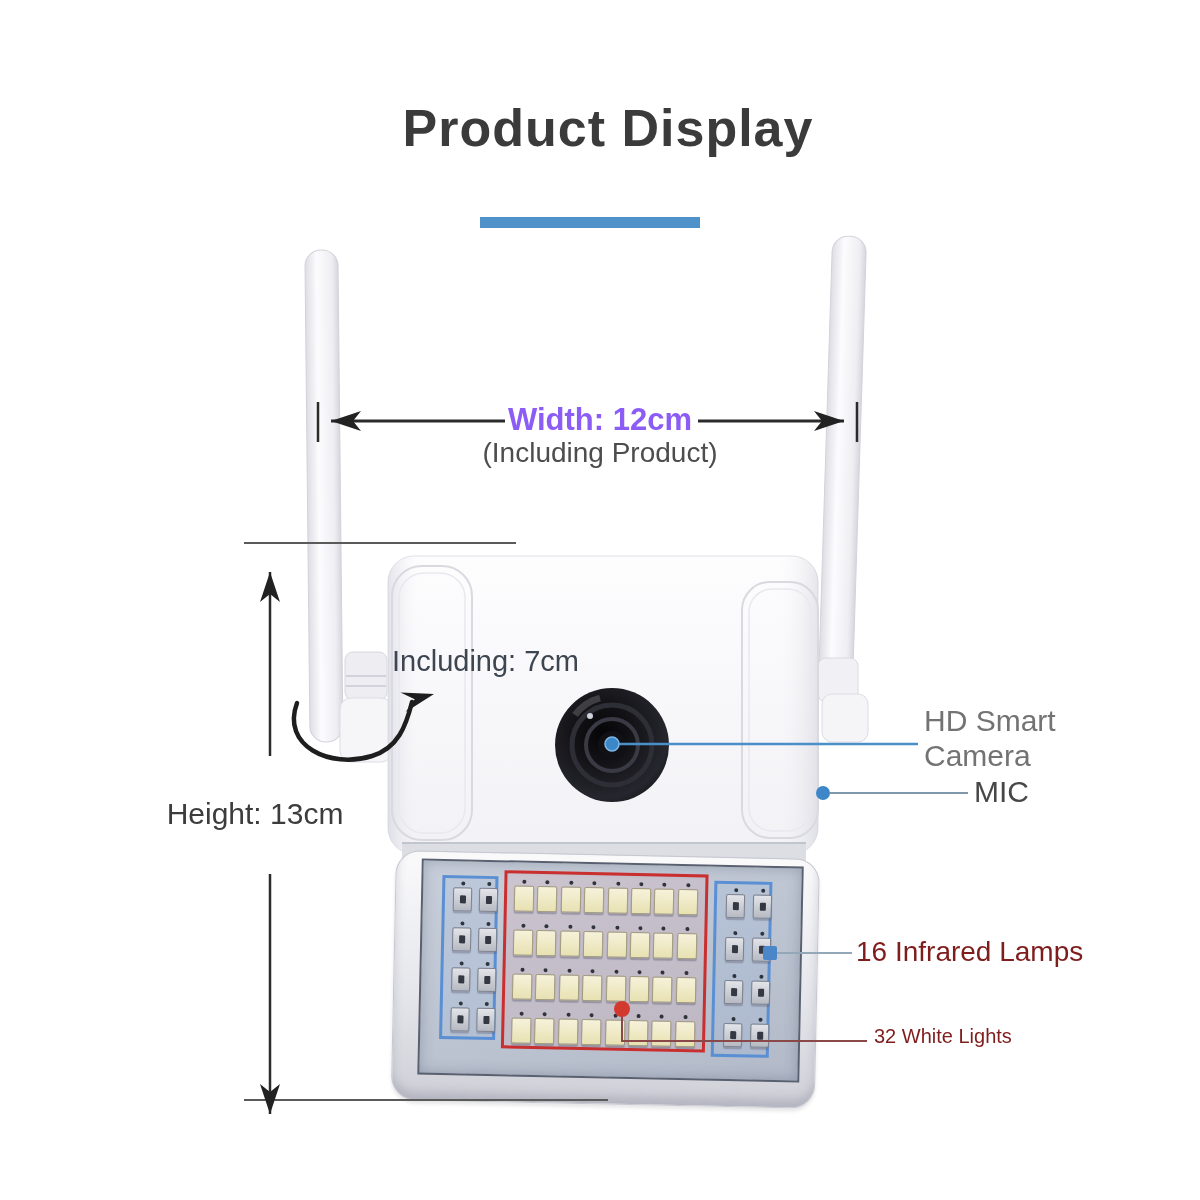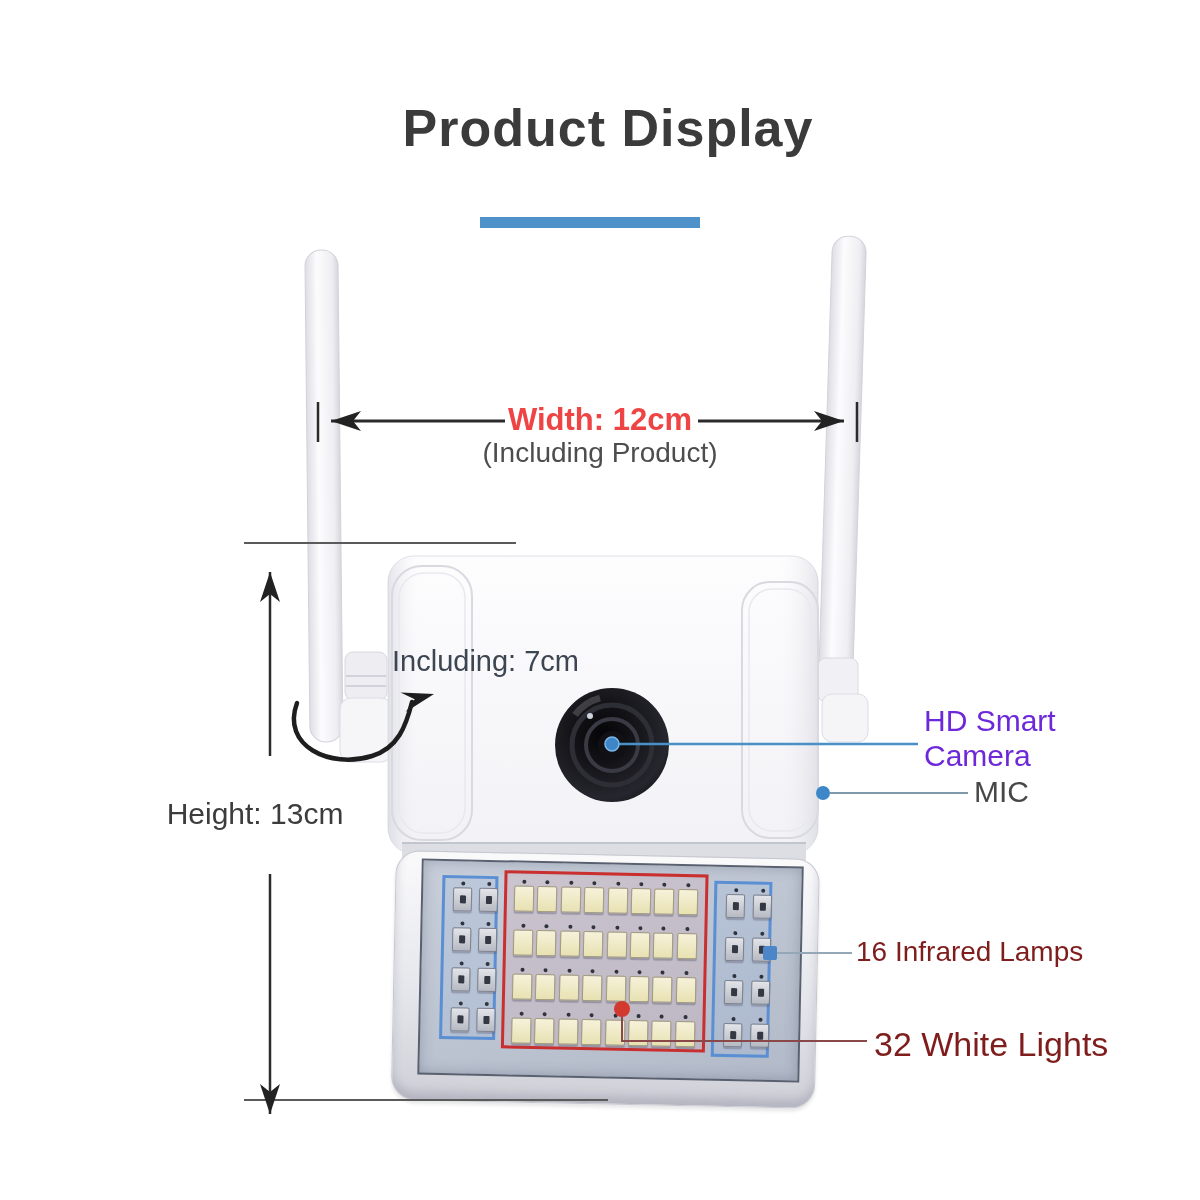--- a/index.html
+++ b/index.html
@@ -34,30 +34,30 @@
        background:linear-gradient(180deg,#f6f2da,#e8e1b2);
        border:1px solid #a39c7e;box-shadow:0 2px 1px rgba(95,95,120,.45);}
   .chip-ir{width:17px;height:22px;
        background:linear-gradient(180deg,#e2e4e9,#b7bac2);
        border:1px solid #7e828d;box-shadow:0 2px 1px rgba(95,95,120,.40);}
   .chip-ir::after{content:'';position:absolute;left:50%;top:50%;
        transform:translate(-50%,-50%);width:6px;height:8px;background:#343842;border-radius:1px;}
   #anno-svg{z-index:3;}
   .label{position:absolute;z-index:4;white-space:nowrap;color:#7f1d1d;}
   #width-label{left:450px;top:402px;width:300px;text-align:center;
-       font-size:31px;font-weight:bold;color:#ef4444;}
+       font-size:31px;font-weight:bold;color:#8b5cf6;}
   #width-sub{left:430px;top:437px;width:340px;text-align:center;
        font-size:28px;color:#4d4d4d;}
   #height-label{left:160px;top:797px;width:190px;text-align:center;
        font-size:30px;color:#3c3c3c;}
   #thickness-label{left:392px;top:645px;font-size:29px;color:#3d4551;}
-  #camera-label{left:924px;top:703px;font-size:30px;color:#6d28d9;line-height:35px;}
+  #camera-label{left:924px;top:703px;font-size:30px;color:#737373;line-height:35px;}
   #mic-label{left:974px;top:775px;font-size:30px;color:#474747;}
   #ir-label{left:856px;top:936px;font-size:28px;}
-  #wl-label{left:874px;top:1025px;font-size:34px;text-align:right;}
+  #wl-label{left:874px;top:1025px;font-size:20px;text-align:right;}
 </style>
 </head>
 <body>
 
 <svg id="product-svg" width="1200" height="1200" viewBox="0 0 1200 1200">
   <defs>
     <linearGradient id="antGrad" x1="0" y1="0" x2="1" y2="0">
       <stop offset="0" stop-color="#dddde4"></stop>
         <stop offset="0.35" stop-color="#fcfcfe"></stop>
       <stop offset="0.8" stop-color="#efeff3"></stop>

